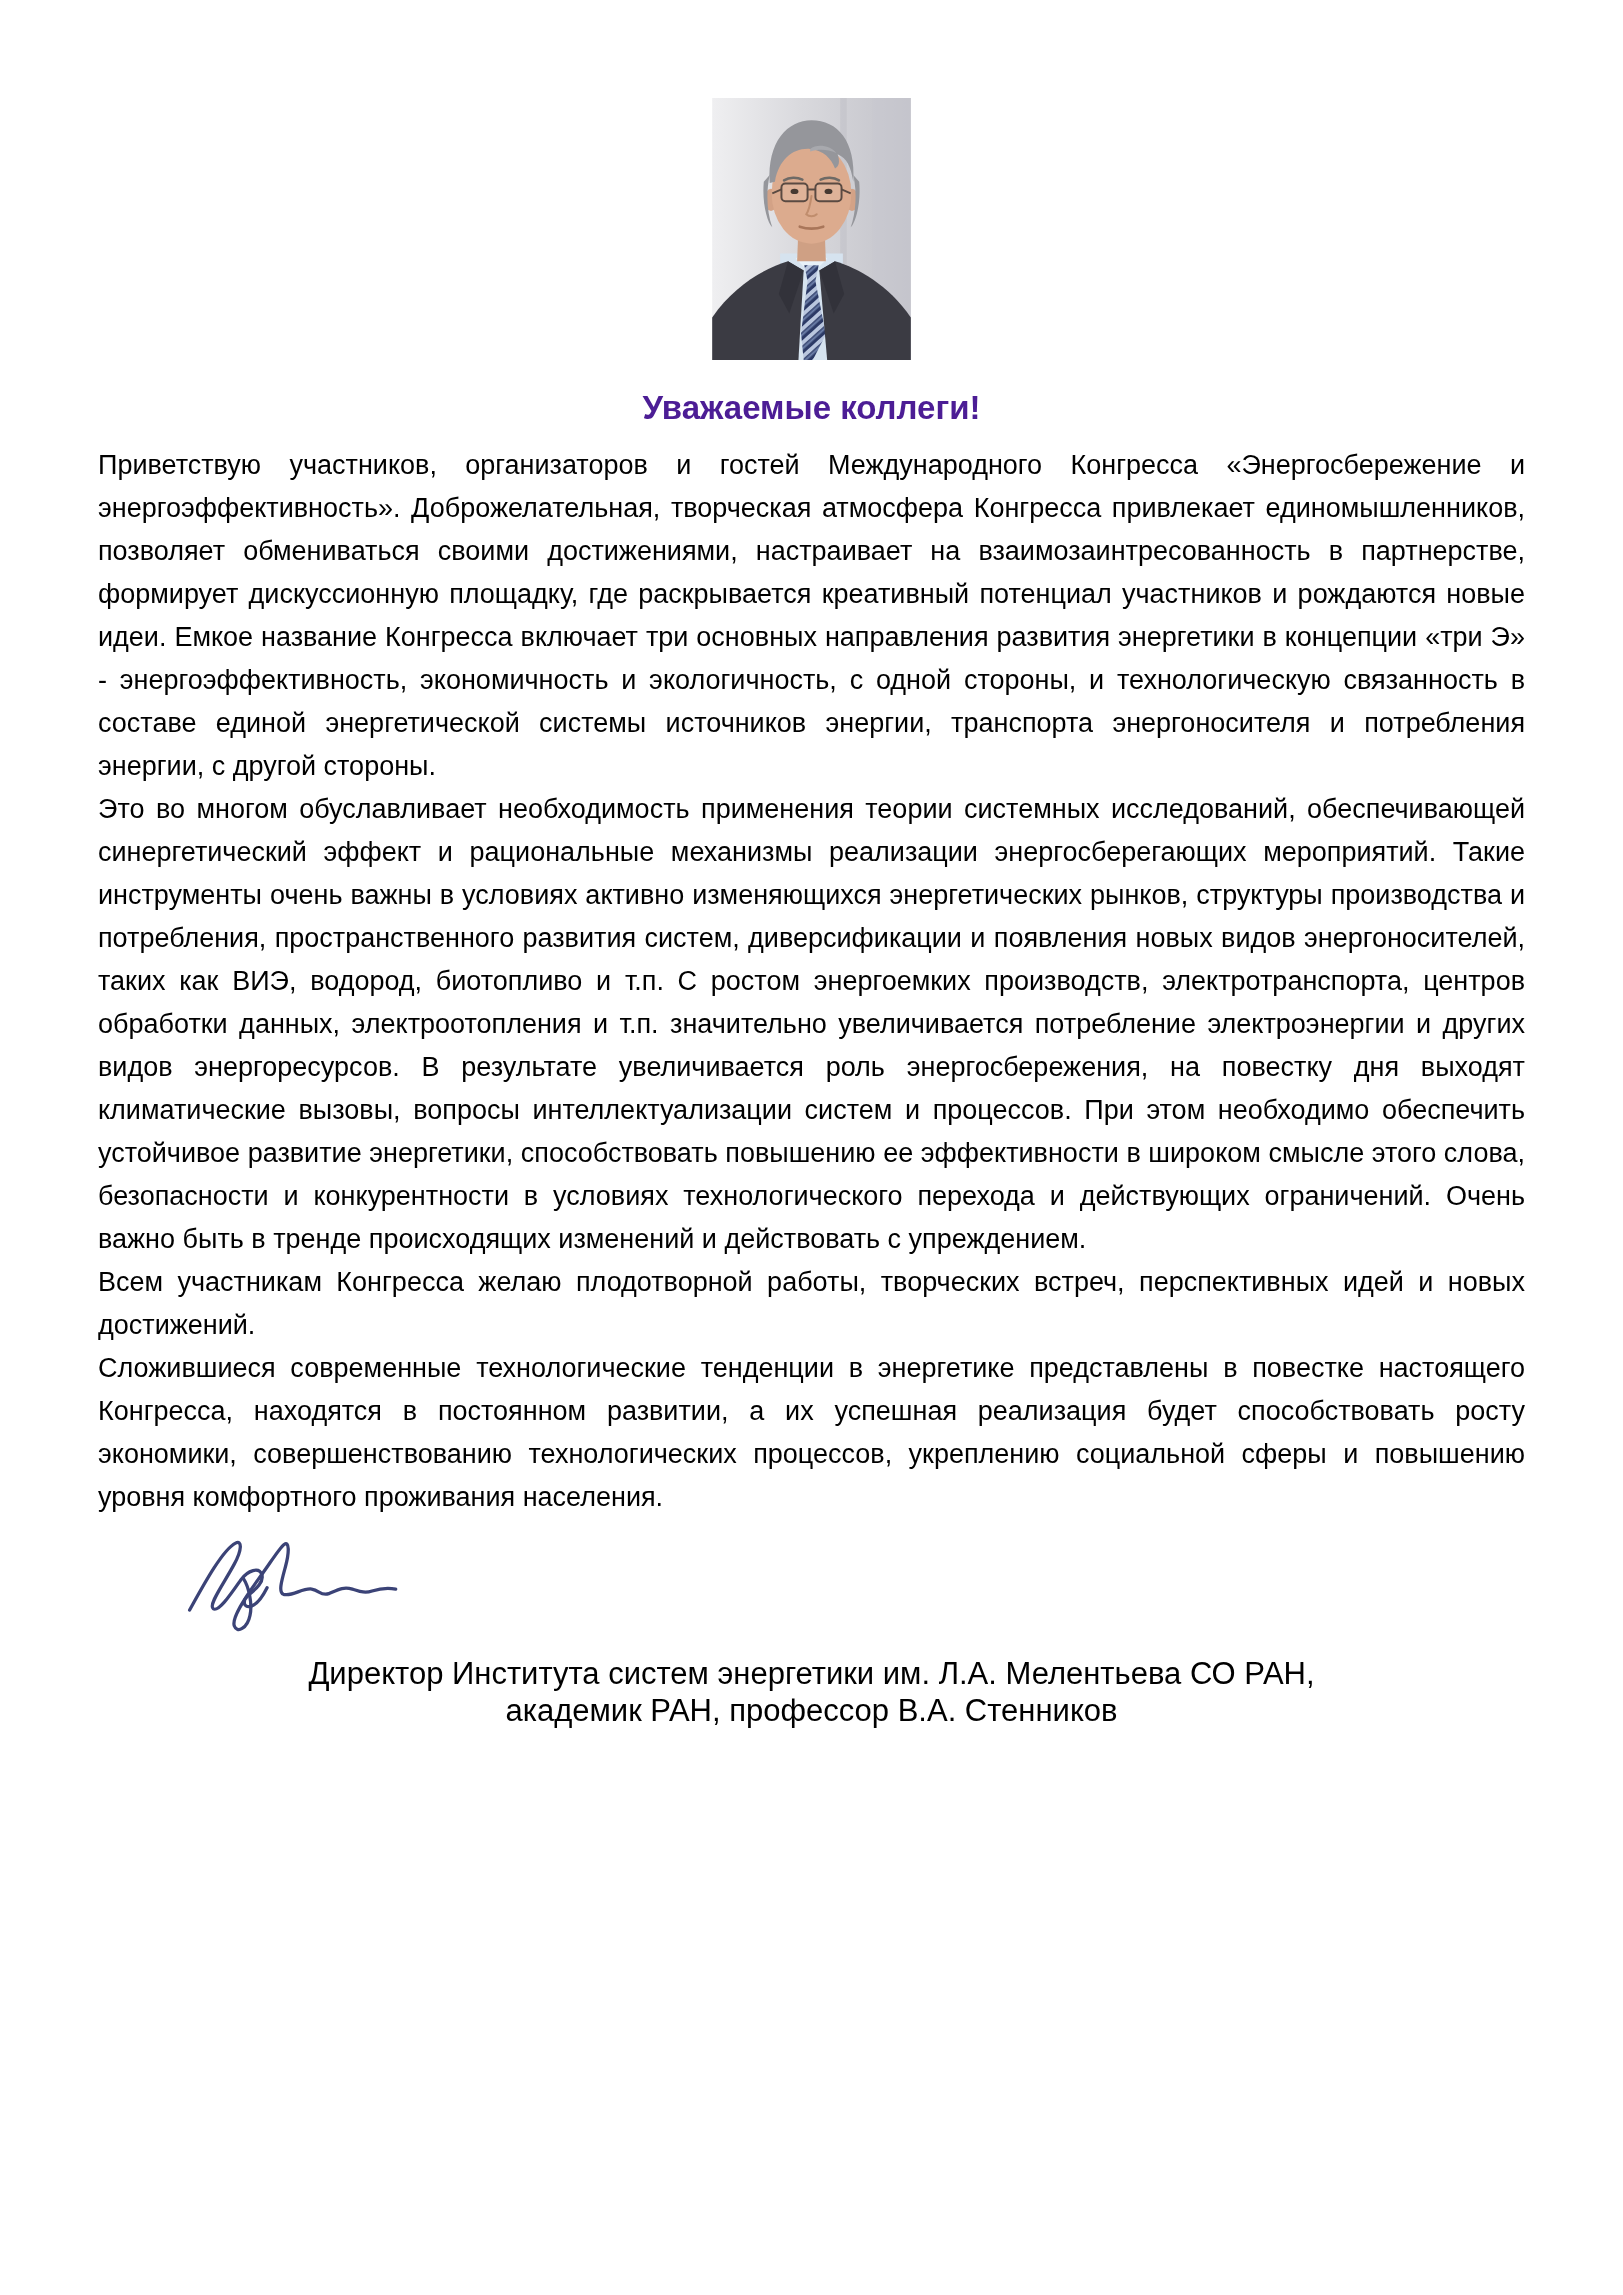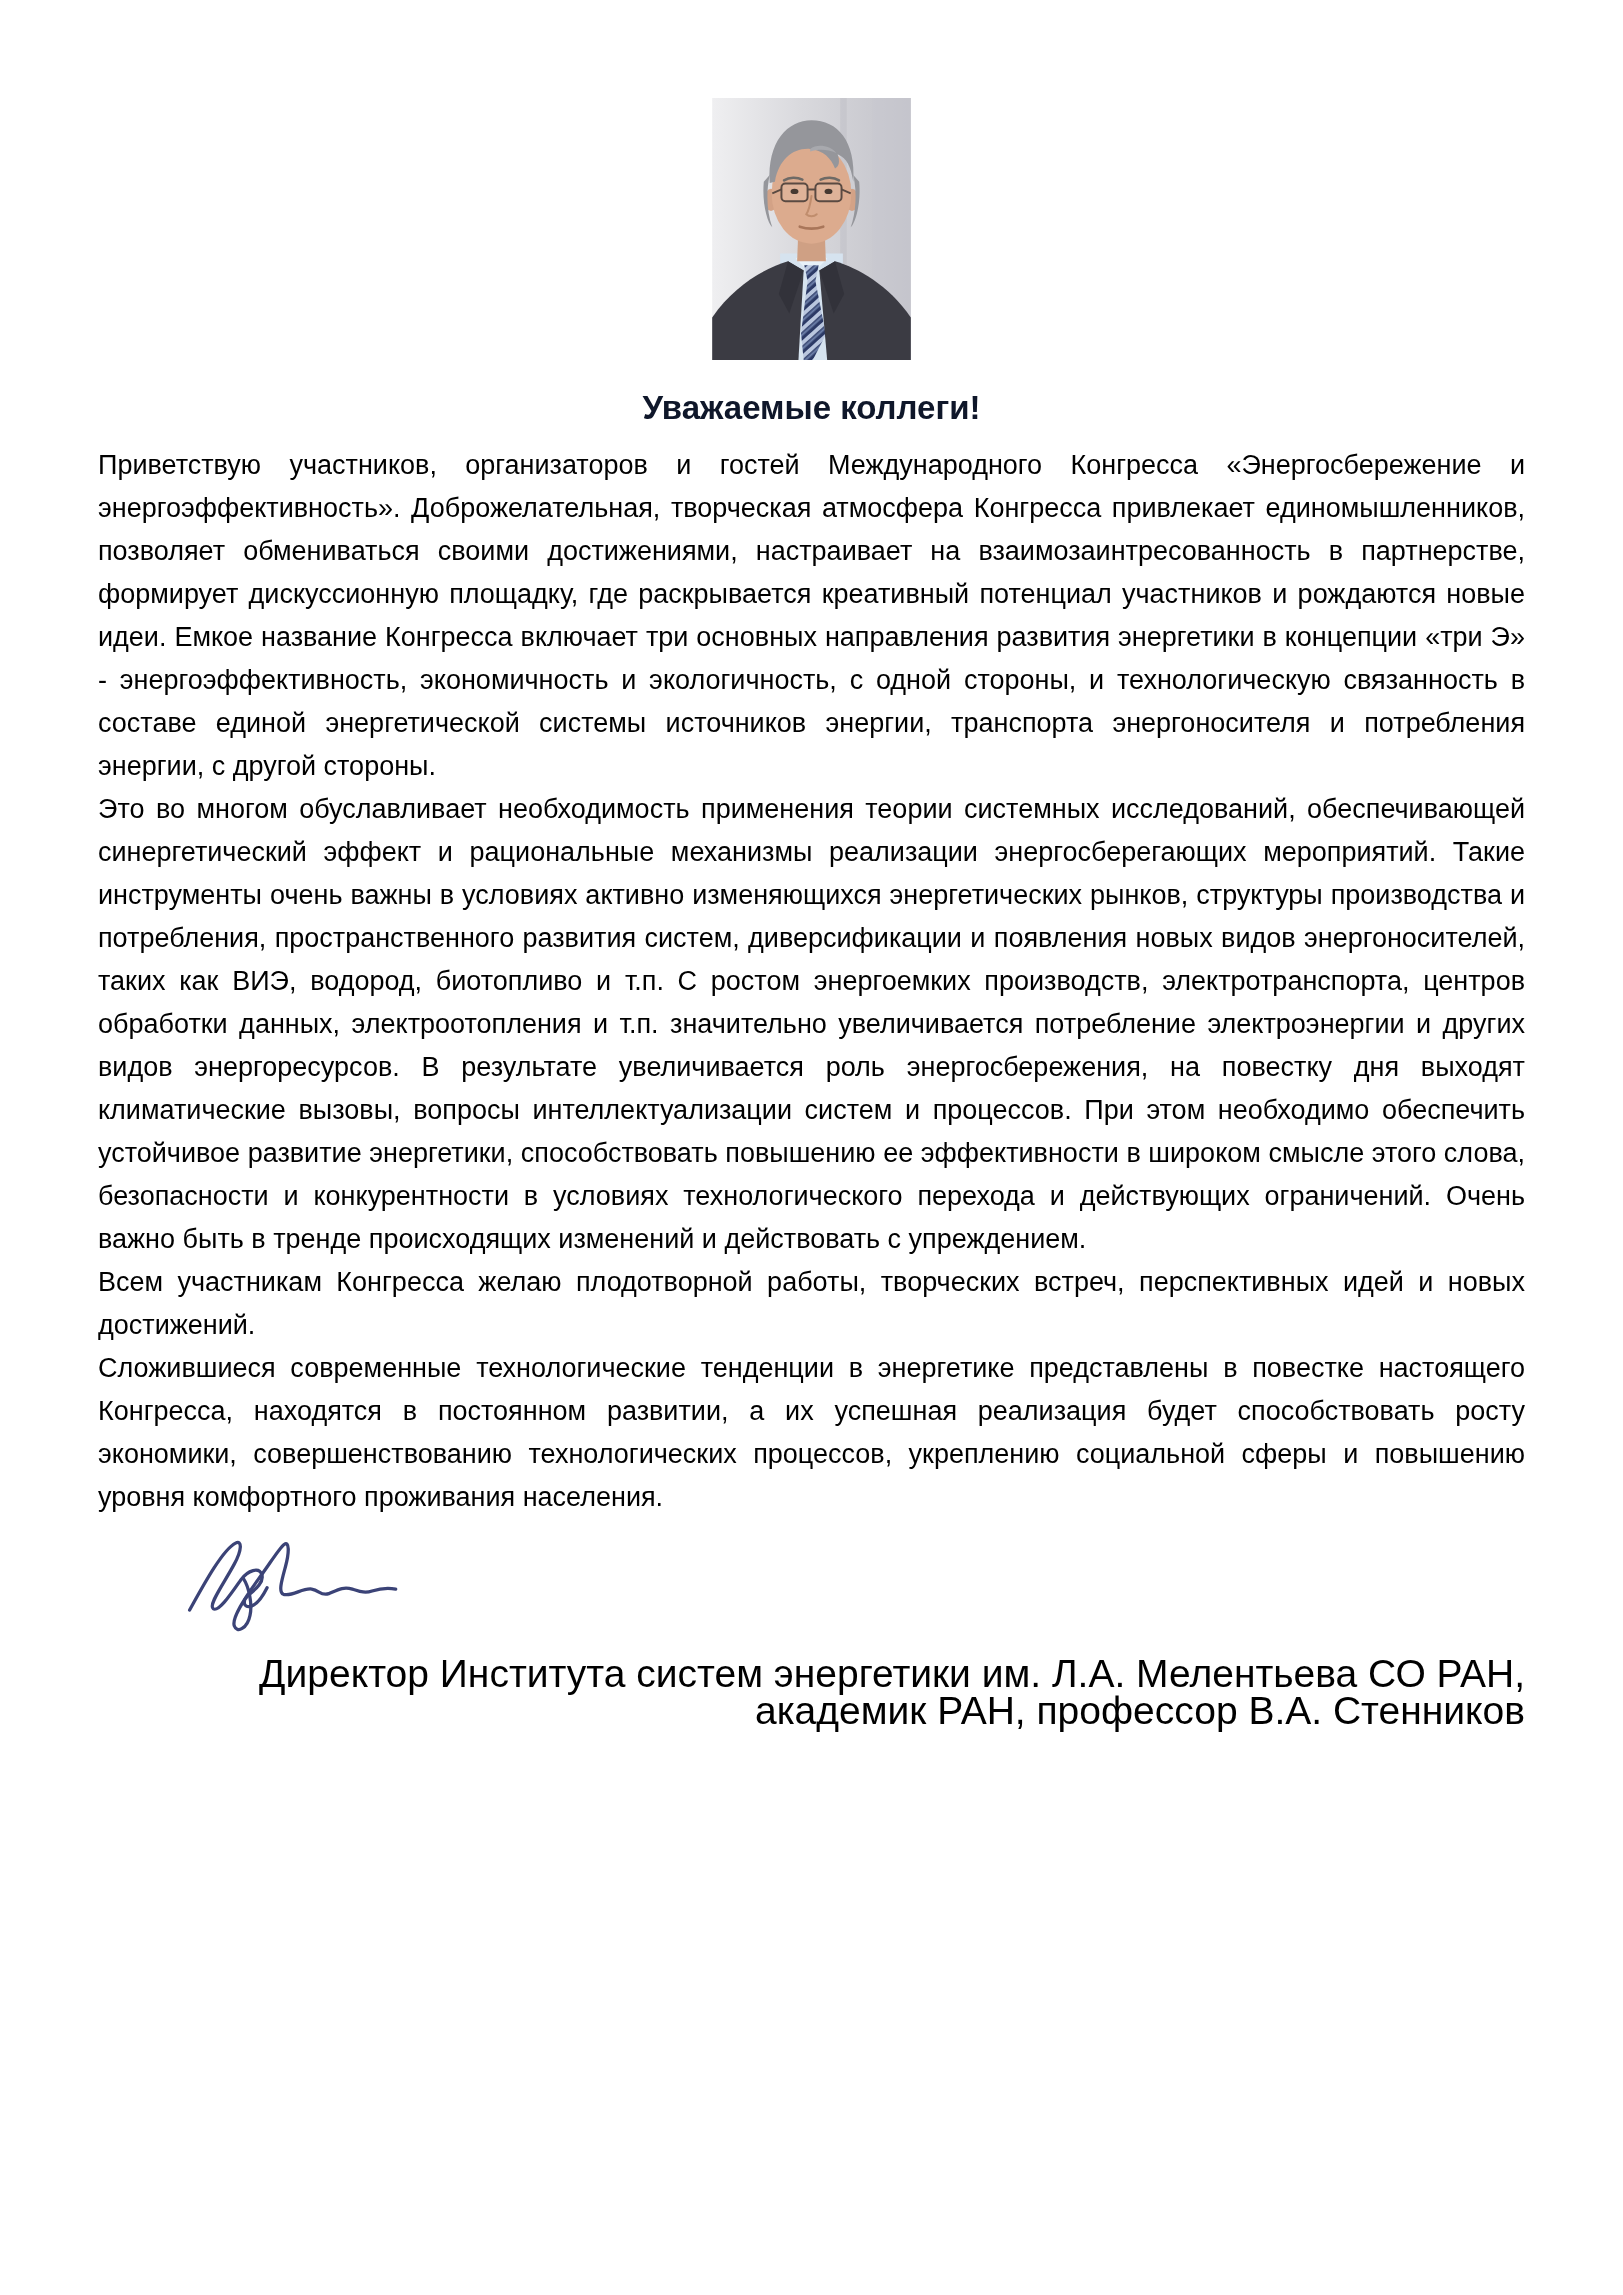--- a/index.html
+++ b/index.html
@@ -29,21 +29,21 @@
     width: 199px;
     height: 262px;
     display: inline-block;
   }
   .greeting {
     margin: 29px 0 0 0;
     text-align: center;
     font-size: 33px;
     line-height: 38px;
     font-weight: bold;
-    color: #0f172a;
+    color: #4c1d95;
   }
   .letter-body {
     margin-top: 17px;
     font-size: 27px;
     line-height: 43px;
     text-align: justify;
     text-justify: inter-word;
   }
   .letter-body p {
     margin: 0;
@@ -52,23 +52,23 @@
   .signature-block {
     margin: 10.5px 0 0 82px;
     height: 106px;
   }
   .signature-block svg {
     width: 224px;
     height: 105px;
   }
   .footer-block {
     margin-top: 19.6px;
-    font-size: 39px;
+    font-size: 31px;
     line-height: 37px;
-    text-align: right;
+    text-align: center;
   }
 </style>
 </head>
 <body>
 
 <div class="page">
 
   <div class="photo-wrap">
     <svg class="portrait" viewBox="0 0 304 401" role="img" aria-label="Портрет: седой мужчина в очках, тёмный костюм, голубая рубашка, полосатый синий галстук">
       <defs>

